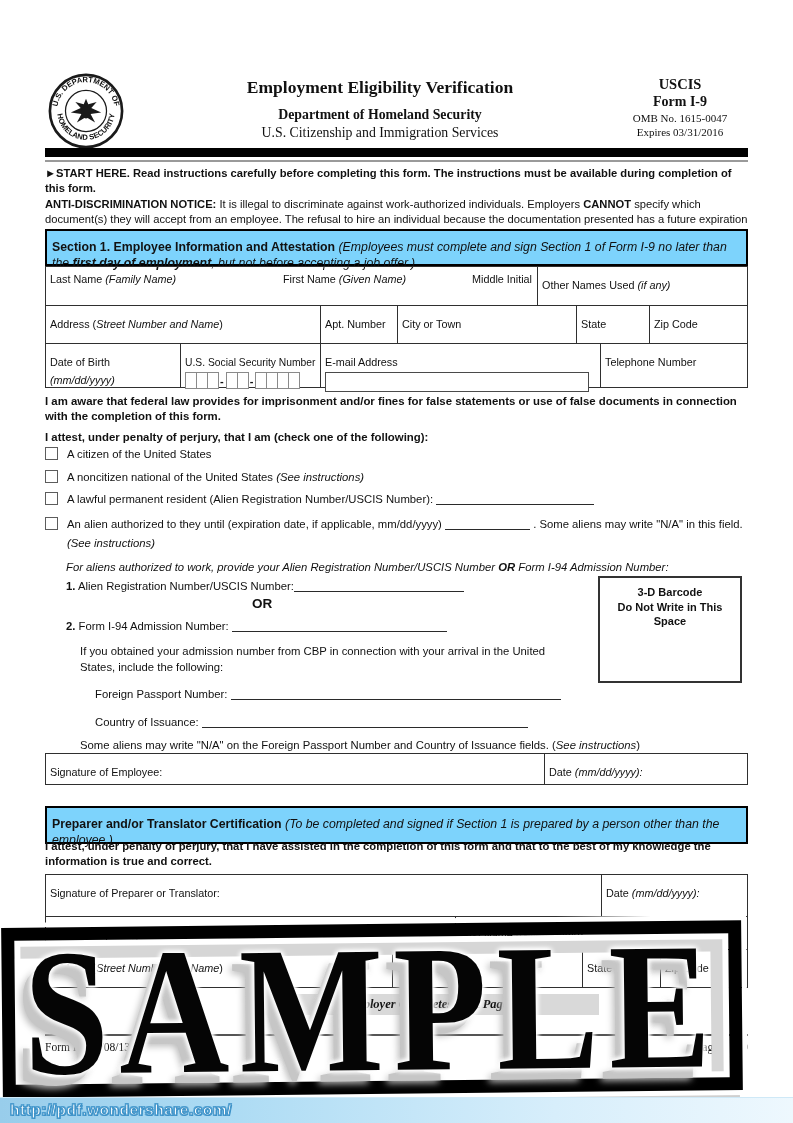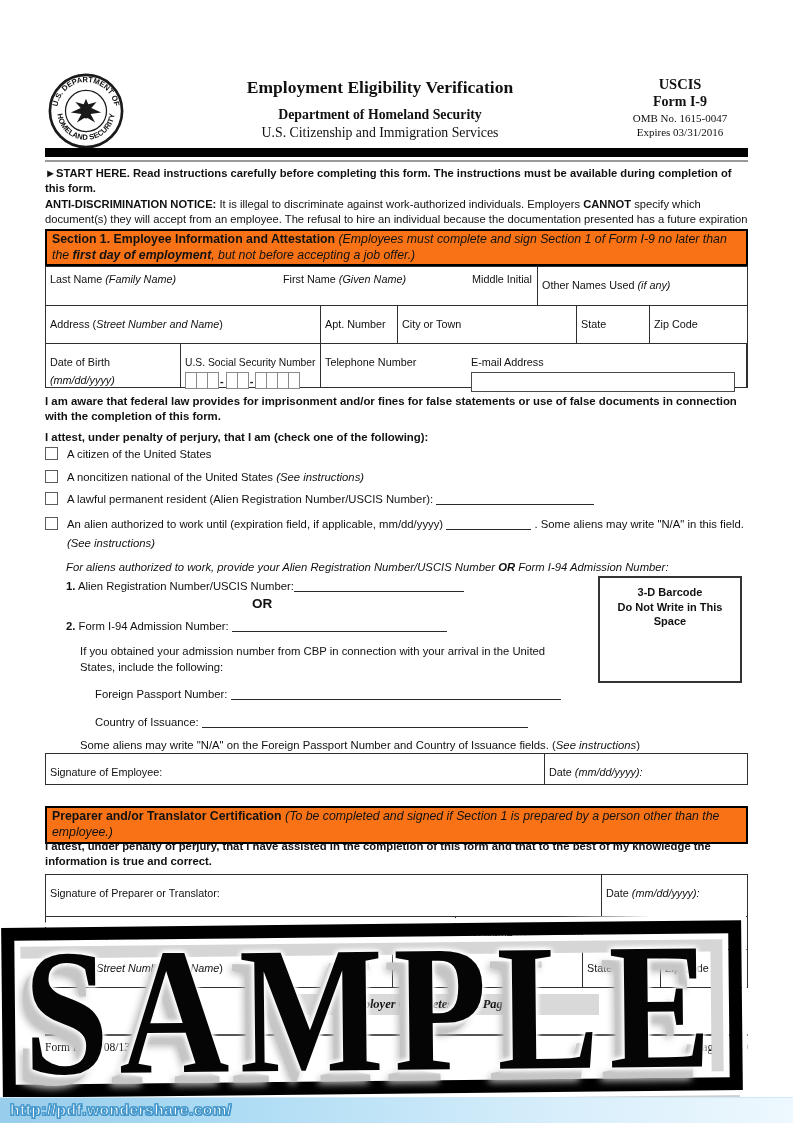--- a/index.html
+++ b/index.html
@@ -23,22 +23,22 @@
   .hdr-agency { font-weight:bold; font-size:14.5px; }
   .hdr-form { font-weight:bold; font-size:14px; margin-top:1px; }
   .hdr-omb, .hdr-exp { font-size:11px; margin-top:2px; }
 
   .blackbar { left:45px; top:148px; width:703px; height:9px; background:#000; }
   .grayline { left:45px; top:160px; width:703px; height:2px; background:#9a9a9a; }
 
   .intro { left:45px; top:166px; width:706px; font-size:11.2px; line-height:15.4px; }
 
   .secbar {
-    left:45px; width:703px; background:#f97316; border:2px solid #000;
-    padding:1px 5px; font-size:12.3px; line-height:15.5px;
+    left:45px; width:703px; background:#7dd3fc; border:2px solid #000;
+    padding:9px 5px; font-size:12.3px; line-height:15.5px;
   }
 
   .tbl { border:1.6px solid #2f2f2f; background:transparent; }
   .trow { display:flex; border-bottom:1.6px solid #2f2f2f; }
   .trow:last-child { border-bottom:none; }
   .tcell { border-right:1.6px solid #2f2f2f; padding:8px 4px; position:relative; }
   .tcell.lastc { border-right:none; flex:1; }
   .lbl { font-size:10.8px; }
 
   .ssnrow { display:flex; align-items:center; margin-top:2px; }
@@ -188,44 +188,44 @@
             <span class="ssndash">-</span>
             <span class="ssnbox"></span>
             <span class="ssnbox"></span>
             <span class="ssndash">-</span>
             <span class="ssnbox"></span>
             <span class="ssnbox"></span>
             <span class="ssnbox"></span>
             <span class="ssnbox"></span>
         </div>
       </div>
-      <div class="tcell lastc">
-        <span class="lbl">Telephone Number</span>
-      </div>
       <div class="tcell" style="width:280px;">
         <span class="lbl">E-mail Address</span>
         <div class="inputbox" style="width:264px;"></div>
       </div>
+      <div class="tcell lastc">
+        <span class="lbl">Telephone Number</span>
+      </div>
     </div>
   </div>
 
   <div class="abs para-b" style="left:45px; top:394px; width:695px;">I am aware that federal law provides for imprisonment and/or fines for false statements or use of false documents in connection with the completion of this form.</div>
   <div class="abs para-b" style="left:45px; top:430px; width:695px;">I attest, under penalty of perjury, that I am (check one of the following):</div>
 
   <div class="abs cbrow" style="left:45px; top:447px;">
     <span class="checkbox"></span><span>A citizen of the United States</span>
   </div>
   <div class="abs cbrow" style="left:45px; top:470px;">
     <span class="checkbox"></span><span>A noncitizen national of the United States </span><span class="it">(See instructions)</span>
   </div>
   <div class="abs cbrow" style="left:45px; top:492px;">
     <span class="checkbox"></span><span>A lawful permanent resident (Alien Registration Number/USCIS Number): </span><span class="blank" style="width:158px;"></span>
   </div>
   <div class="abs cbrow" style="left:45px; top:517px; width:705px;">
-    <span class="checkbox"></span><span>An alien authorized to work until (expiration field, if applicable, mm/dd/yyyy) </span><span class="blank" style="width:85px;"></span><span> . Some aliens may write "N/A" in this field.</span>
+    <span class="checkbox"></span><span>An alien authorized to they until (expiration date, if applicable, mm/dd/yyyy) </span><span class="blank" style="width:85px;"></span><span> . Some aliens may write "N/A" in this field.</span>
   </div>
   <div class="abs cbrow it" style="left:67px; top:537px;">(See instructions)</div>
 
   <div class="abs body-txt" style="left:66px; top:560px;">
     <span class="it">For aliens authorized to work, provide your Alien Registration Number/USCIS Number </span><span class="bi">OR</span><span class="it"> Form I-94 Admission Number:</span>
   </div>
 
   <div class="abs body-txt" style="left:66px; top:579px;">
     <span class="b">1.</span><span> Alien Registration Number/USCIS Number:</span><span class="blank" style="width:170px;"></span>
   </div>

